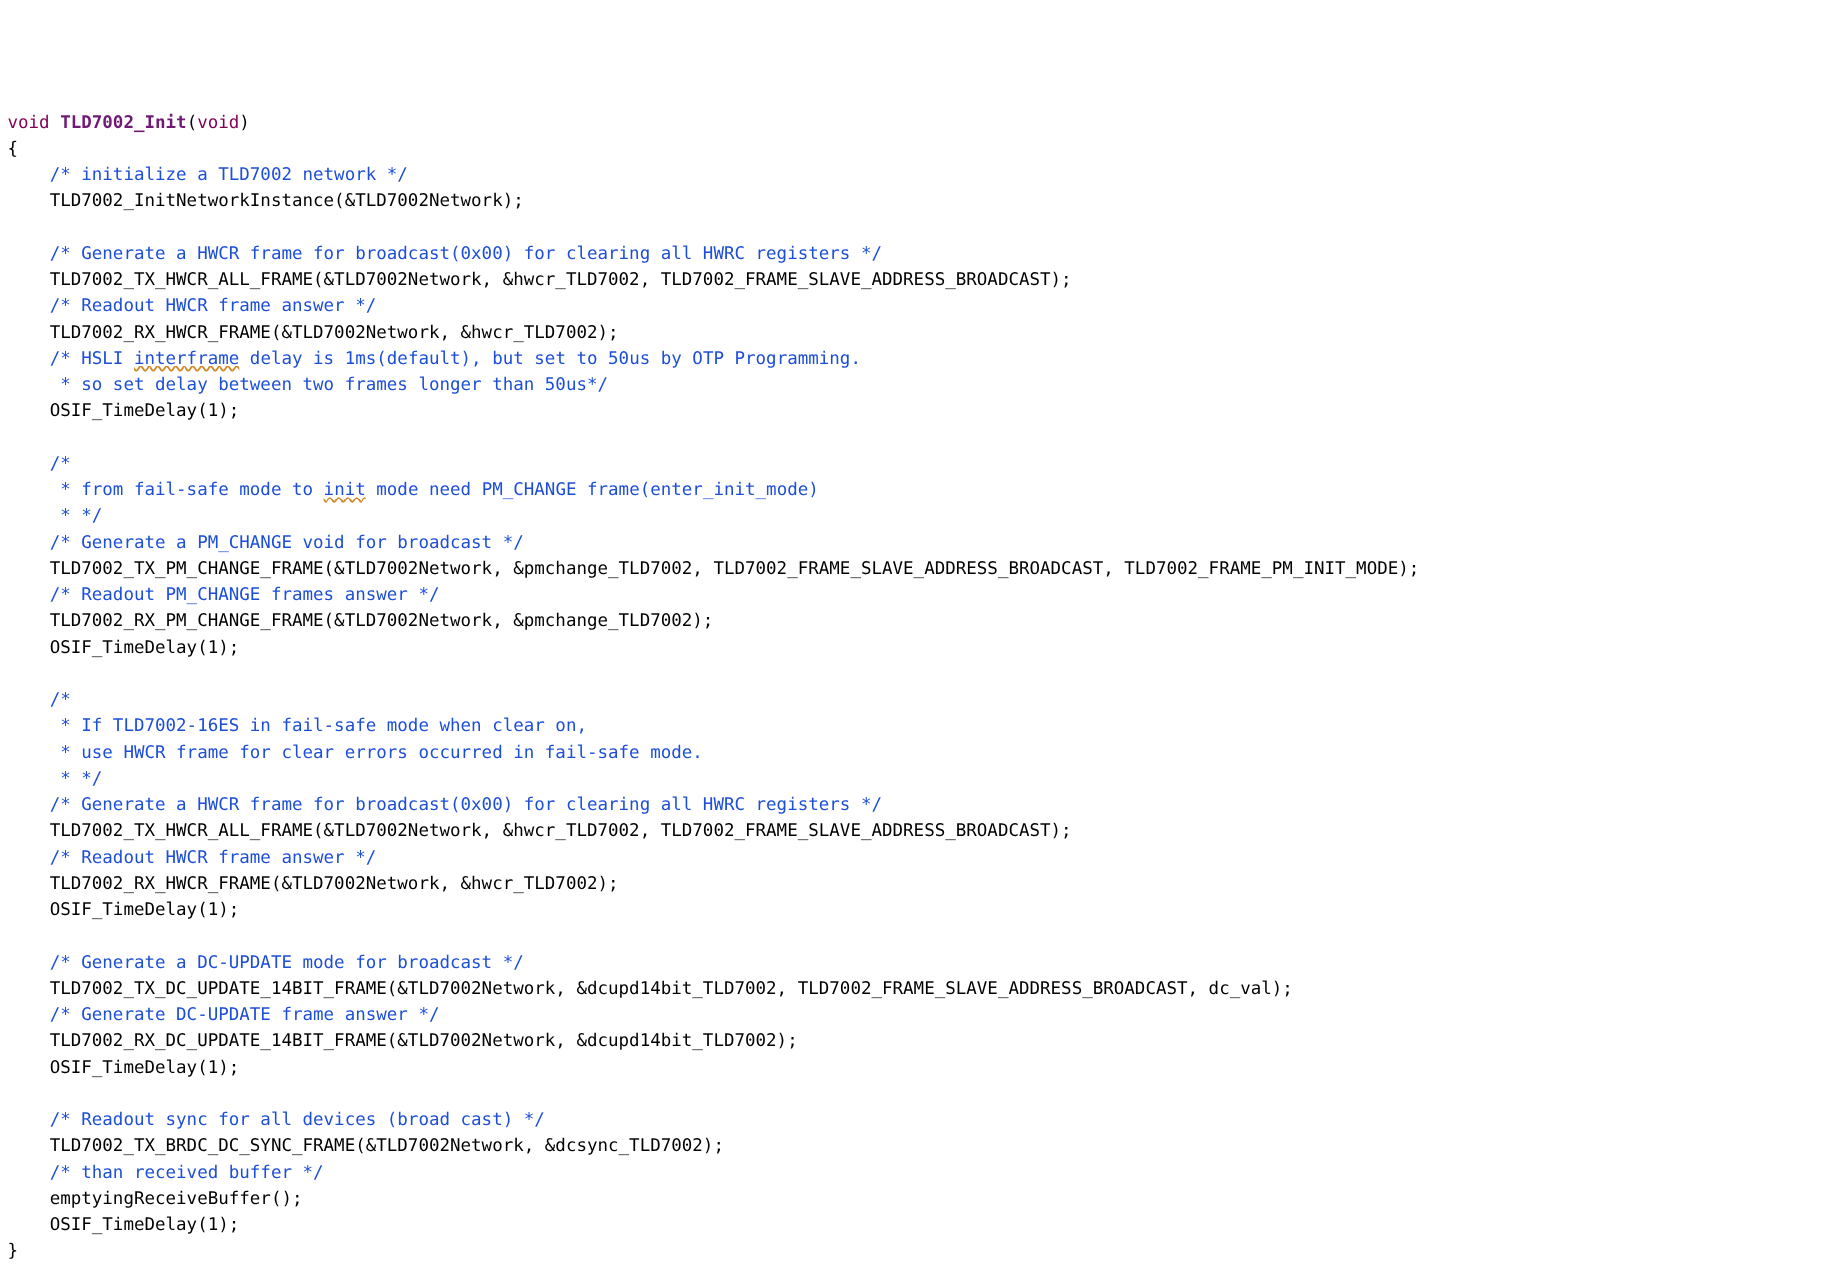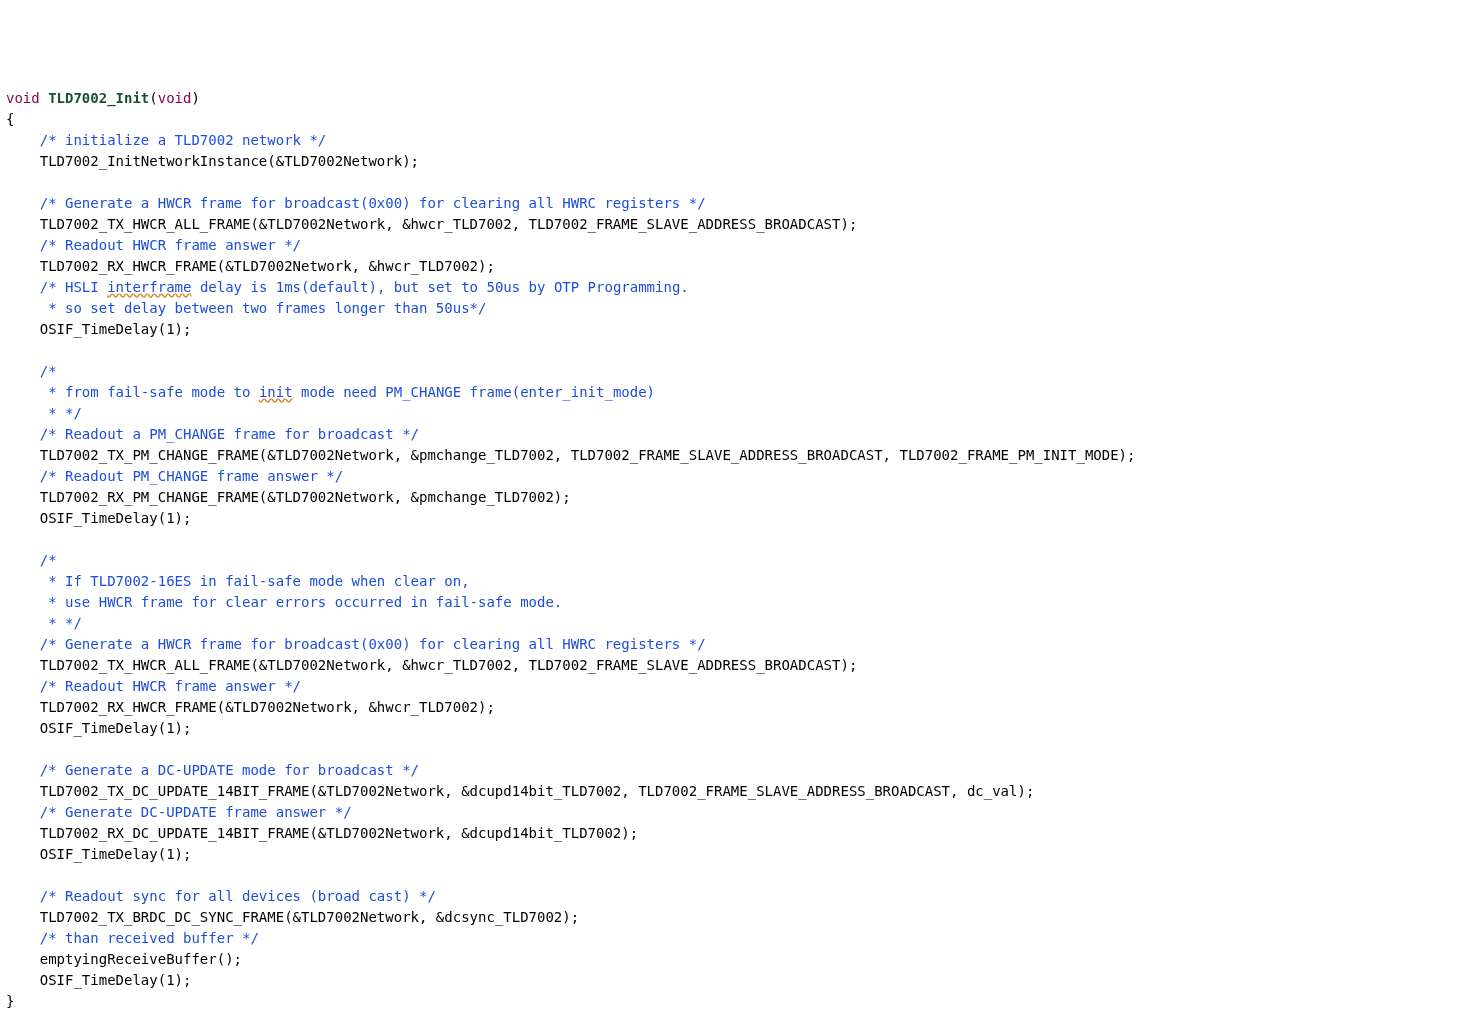--- a/index.html
+++ b/index.html
@@ -7,21 +7,21 @@
     padding: 4px 6px;
     background: #ffffff;
     font-family: "Consolas", "Menlo", "DejaVu Sans Mono", monospace;
     font-size: 14px;
     line-height: 1.5;
     color: #000000;
     white-space: pre;
     tab-size: 4;
   }
   .kw   { color: #7f0055; font-weight: normal; }   
-  .fnm  { color: #14532d; font-weight: bold; }   
+  .fnm  { color: #701a75; font-weight: bold; }   
   .cmt  { color: #1d4ed8; }                       
   .code { color: #000000; }                       
   .squig {
     text-decoration-line: underline;
     text-decoration-style: wavy;
     text-decoration-color: #d08a2a;
   }
 </style>
 </head>
 <body>
@@ -37,23 +37,23 @@
     <span class="code">TLD7002_TX_HWCR_ALL_FRAME(&amp;TLD7002Network, &amp;hwcr_TLD7002, TLD7002_FRAME_SLAVE_ADDRESS_BROADCAST);</span>
     <span class="cmt">/* Readout HWCR frame answer */</span>
     <span class="code">TLD7002_RX_HWCR_FRAME(&amp;TLD7002Network, &amp;hwcr_TLD7002);</span>
     <span class="cmt">/* HSLI <span class="squig">interframe</span> delay is 1ms(default), but set to 50us by OTP Programming.</span>
     <span class="cmt"> * so set delay between two frames longer than 50us*/</span>
     <span class="code">OSIF_TimeDelay(1);</span>
 
     <span class="cmt">/*</span>
     <span class="cmt"> * from fail-safe mode to <span class="squig">init</span> mode need PM_CHANGE frame(enter_init_mode)</span>
     <span class="cmt"> * */</span>
-    <span class="cmt">/* Readout a PM_CHANGE frame for broadcast */</span>
+    <span class="cmt">/* Generate a PM_CHANGE void for broadcast */</span>
     <span class="code">TLD7002_TX_PM_CHANGE_FRAME(&amp;TLD7002Network, &amp;pmchange_TLD7002, TLD7002_FRAME_SLAVE_ADDRESS_BROADCAST, TLD7002_FRAME_PM_INIT_MODE);</span>
-    <span class="cmt">/* Readout PM_CHANGE frame answer */</span>
+    <span class="cmt">/* Readout PM_CHANGE frames answer */</span>
     <span class="code">TLD7002_RX_PM_CHANGE_FRAME(&amp;TLD7002Network, &amp;pmchange_TLD7002);</span>
     <span class="code">OSIF_TimeDelay(1);</span>
 
     <span class="cmt">/*</span>
     <span class="cmt"> * If TLD7002-16ES in fail-safe mode when clear on,</span>
     <span class="cmt"> * use HWCR frame for clear errors occurred in fail-safe mode.</span>
     <span class="cmt"> * */</span>
     <span class="cmt">/* Generate a HWCR frame for broadcast(0x00) for clearing all HWRC registers */</span>
     <span class="code">TLD7002_TX_HWCR_ALL_FRAME(&amp;TLD7002Network, &amp;hwcr_TLD7002, TLD7002_FRAME_SLAVE_ADDRESS_BROADCAST);</span>
     <span class="cmt">/* Readout HWCR frame answer */</span>

